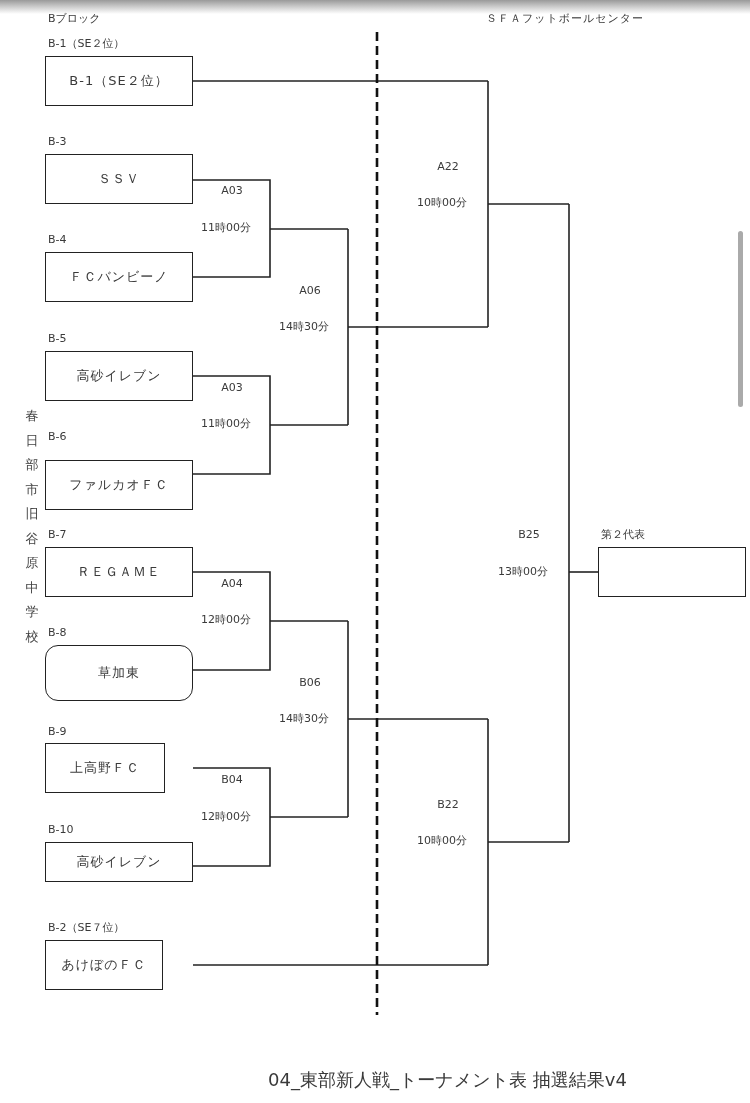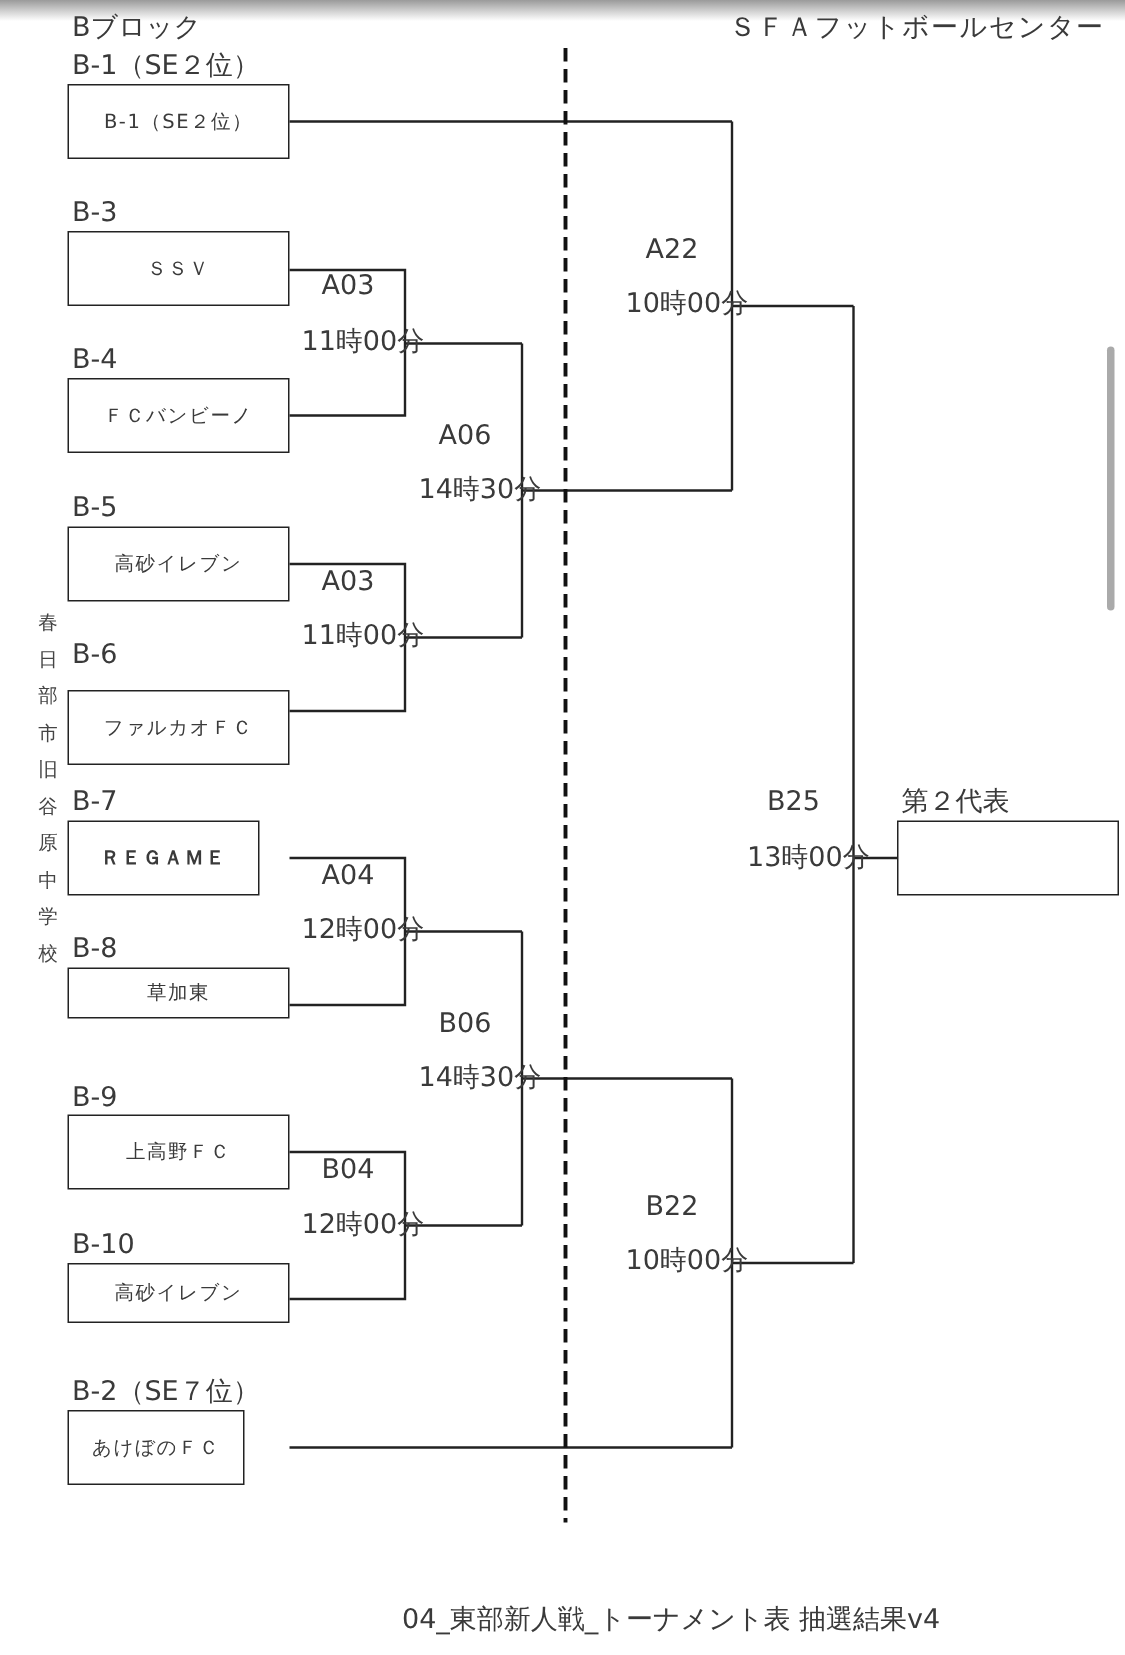--- a/index.html
+++ b/index.html
@@ -1,20 +1,20 @@
 <!DOCTYPE html>
 <html><head>
 <meta charset="utf-8">
 <style>
   html, body { margin: 0; padding: 0; background: #ffffff; }
   body { width: 750px; height: 1103px; position: relative; overflow: hidden;
          font-family: "DejaVu Sans", "Liberation Sans", sans-serif; color: #333; }
   .topshadow { position: absolute; left: 0; top: 0; width: 750px; height: 14px;
     background: linear-gradient(#9a9a9a, #d8d8d8 60%, rgba(255,255,255,0)); }
-  .txt { position: absolute; font-size: 18px; white-space: nowrap; color: #3a3a3a; line-height: 16px; }
+  .txt { position: absolute; font-size: 11px; white-space: nowrap; color: #3a3a3a; line-height: 16px; }
   .box { position: absolute; border: 1.6px solid #222; box-sizing: border-box; background: #fff;
          display: flex; align-items: center; justify-content: center; font-size: 13px; color: #3a3a3a; letter-spacing: 1px; }
   svg.lines { position: absolute; left: 0; top: 0; }
   .vert { position: absolute; left: 24px; top: 404px; width: 16px; font-size: 13px; line-height: 24.5px; color: #444; text-align: center; }
   .scroll { position: absolute; left: 738px; top: 231px; width: 5px; height: 176px; background: #aaa; border-radius: 3px; }
   .center { text-align: center; }
 </style>
 </head>
 <body>
 
@@ -45,23 +45,23 @@
 <div class="txt" style="left:48px;top:625px;">B-8</div>
 <div class="txt" style="left:48px;top:724px;">B-9</div>
 <div class="txt" style="left:48px;top:822px;">B-10</div>
 <div class="txt" style="left:48px;top:920px;">B-2（SE７位）</div>
 
 <div class="box" style="left:45px;top:56px;width:148px;height:50px;">B-1（SE２位）</div>
 <div class="box" style="left:45px;top:154px;width:148px;height:50px;">ＳＳＶ</div>
 <div class="box" style="left:45px;top:252px;width:148px;height:50px;">ＦＣバンビーノ</div>
 <div class="box" style="left:45px;top:351px;width:148px;height:50px;">高砂イレブン</div>
 <div class="box" style="left:45px;top:449px;width:148px;height:50px;margin-top:11px;">ファルカオＦＣ</div>
-<div class="box" style="left:45px;top:547px;width:128px;height:50px;font-weight:bold;">ＲＥＧＡＭＥ</div>
-<div class="box" style="left:45px;top:645px;width:148px;height:34px;">草加東</div>
-<div class="box" style="left:45px;top:743px;width:148px;height:50px;">上高野ＦＣ</div>
+<div class="box" style="left:45px;top:547px;width:148px;height:50px;">ＲＥＧＡＭＥ</div>
+<div class="box" style="left:45px;top:645px;width:148px;height:56px;border-radius:13px;">草加東</div>
+<div class="box" style="left:45px;top:743px;width:120px;height:50px;">上高野ＦＣ</div>
 <div class="box" style="left:45px;top:842px;width:148px;height:40px;">高砂イレブン</div>
 <div class="box" style="left:45px;top:940px;width:118px;height:50px;">あけぼのＦＣ</div>
 
 <svg class="lines" width="750" height="1103">
   <g stroke="#222" stroke-width="1.6" fill="none">
 
     <polyline points="193,180 270,180 270,277 193,277"></polyline>
     <polyline points="193,376 270,376 270,474 193,474"></polyline>
     <polyline points="193,572 270,572 270,670 193,670"></polyline>
     <polyline points="193,768 270,768 270,866 193,866"></polyline>

